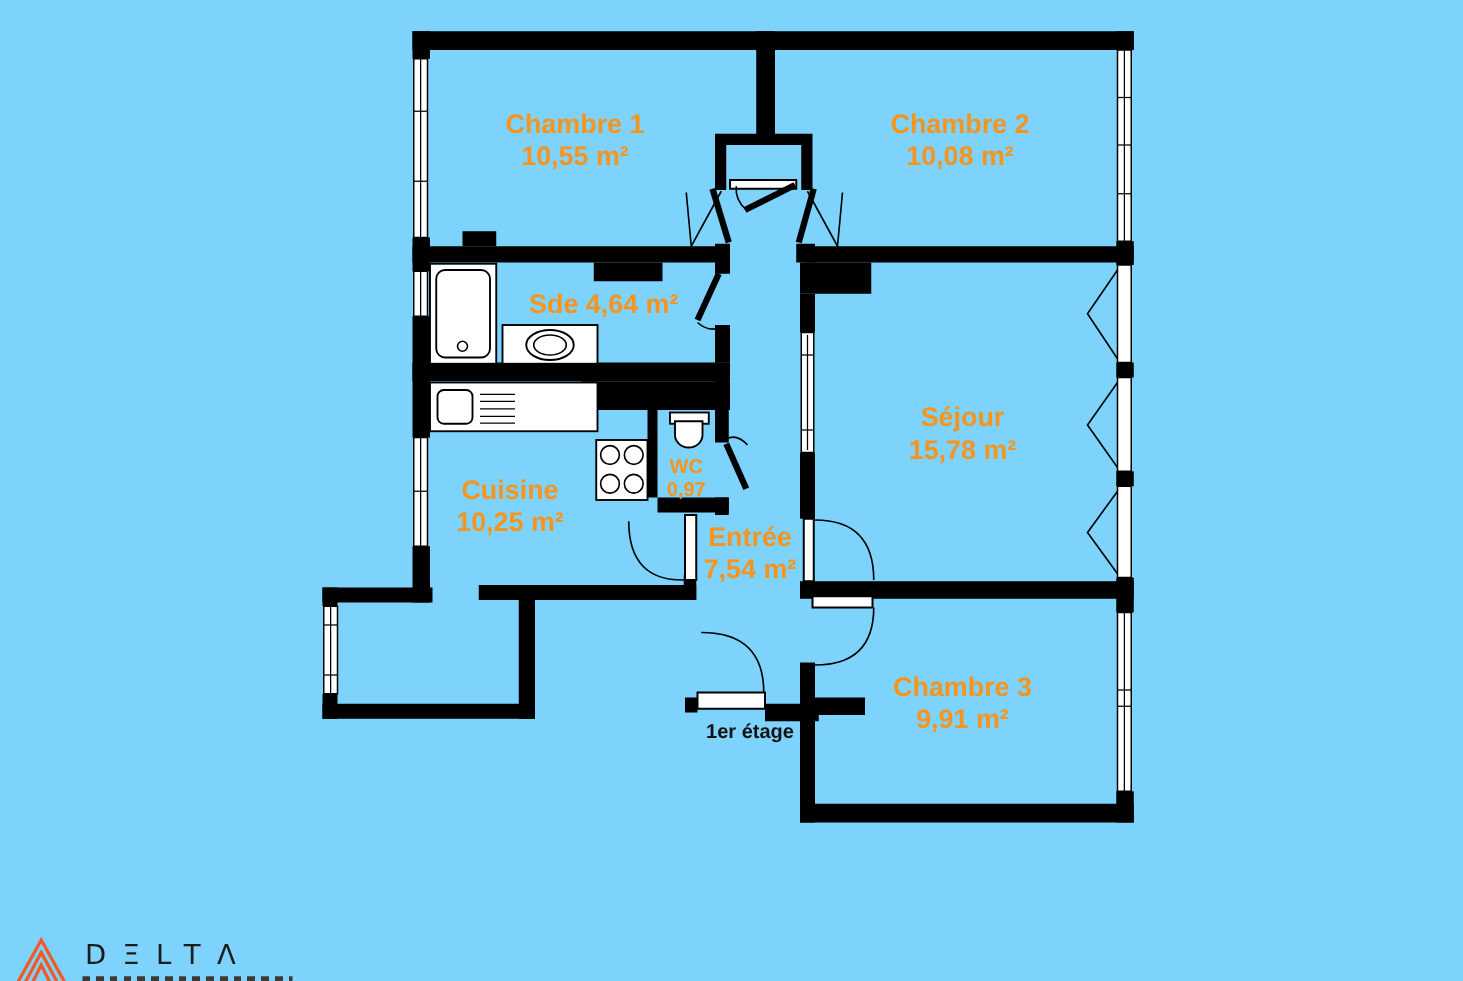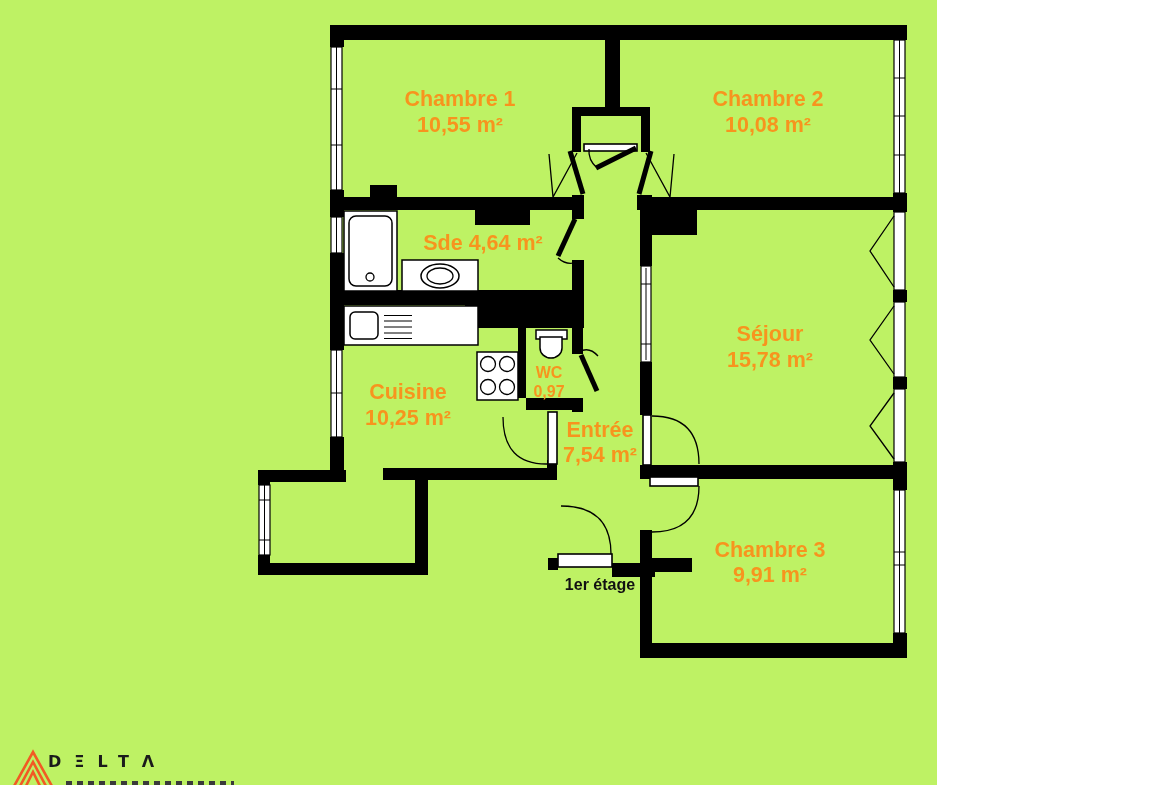--- a/index.html
+++ b/index.html
@@ -1,34 +1,34 @@
 <!DOCTYPE html>
 <html><head>
 <meta charset="utf-8">
 <style>
   html,body{margin:0;padding:0;background:#fff;}
-  #stage{position:relative;width:937px;height:785px;overflow:hidden;background:#bef264;
+  #stage{position:relative;width:1170px;height:785px;overflow:hidden;background:#7dd3fc;
          font-family:"Liberation Sans",sans-serif;}
   #plan-svg{position:absolute;left:0;top:0;}
   .wall{fill:#000;stroke:none;}
   .fix{fill:#fff;stroke:#000;stroke-width:1.5;}
   .thin{fill:none;stroke:#000;stroke-width:1.3;}
   .leaf{stroke:#000;stroke-width:5;fill:none;}
   .leafrect{fill:#fff;stroke:#000;stroke-width:1.6;}
   .win{fill:#fff;stroke:#000;stroke-width:1.2;}
   .winline{stroke:#000;stroke-width:1;}
   .room-label{font-family:"Liberation Sans",sans-serif;font-weight:bold;font-size:21.5px;
               fill:#F7941E;text-anchor:middle;}
   .room-label.small{font-size:16px;}
   .floor-label{font-family:"Liberation Sans",sans-serif;font-weight:bold;font-size:16px;
                fill:#111;text-anchor:middle;}
   
   .logo{position:absolute;left:12px;top:748px;height:40px;display:flex;align-items:flex-start;}
-  .logo-letters{position:absolute;left:36px;top:6px;font-family:"DejaVu Sans",sans-serif;
-                font-size:16px;font-weight:700;color:#1b1b1b;letter-spacing:13px;line-height:1;}
+  .logo-letters{position:absolute;left:56px;top:6px;font-family:"DejaVu Sans",sans-serif;
+                font-size:22px;font-weight:400;color:#1b1b1b;letter-spacing:13px;line-height:1;}
   .logo-subline{position:absolute;left:54px;top:33px;width:168px;height:4px;
                 background:repeating-linear-gradient(90deg,#3a3a3a 0 6px,transparent 6px 11px);}
 </style>
 </head>
 <body>
 
 <div id="stage">
 <svg id="plan-svg" width="1170" height="785" viewBox="0 0 1170 785">
 
   <g class="wall">

